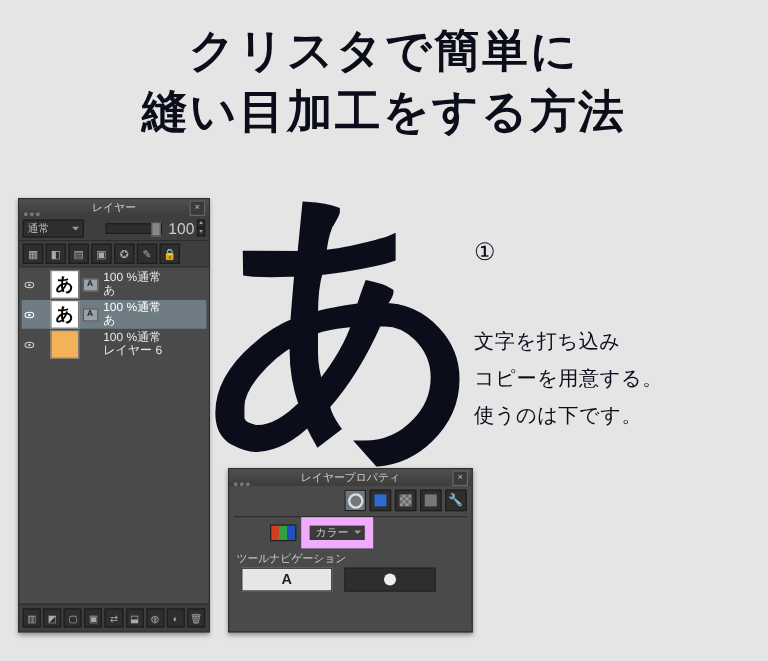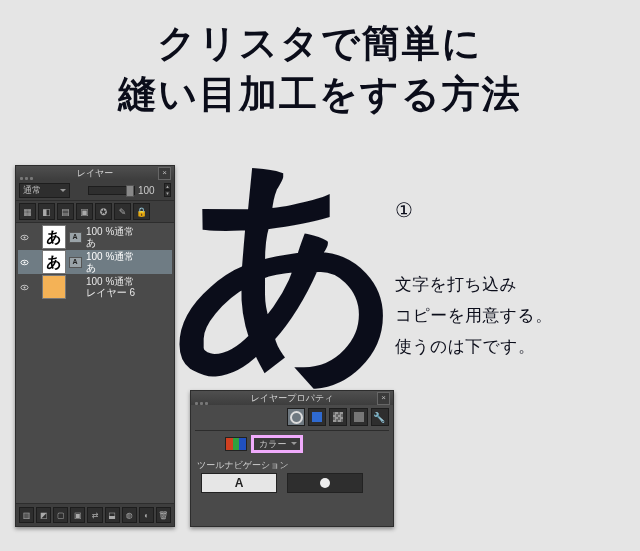--- a/index.html
+++ b/index.html
@@ -34,21 +34,21 @@
     background:#3e3e3e;border-bottom:1px solid #2d2d2d;}
   .blend-dd{flex:0 0 46px;height:13px;background:#2e2e2e;border:1px solid #1d1d1d;
     padding-left:3px;line-height:12px;font-size:9px;color:#bbb;margin-right:18px;
     position:relative;}
   .blend-dd:after{content:"";position:absolute;right:3px;top:5px;border:3px solid
     transparent;border-top-color:#999;}
   .opacity-slider{flex:1;height:7px;background:#2e2e2e;border:1px solid #1d1d1d;
     position:relative;margin-right:3px;}
   .opacity-slider .knob{position:absolute;right:0;top:-2px;width:6px;height:10px;
     background:#888;border:1px solid #555;}
-  .opacity-val{flex:0 0 24px;font-size:10px;color:#ccc;text-align:left;}
+  .opacity-val{flex:0 0 24px;font-size:13px;color:#ccc;text-align:right;}
   .opacity-spin{width:7px;margin-left:2px;}
   .opacity-spin div{height:5px;background:#2e2e2e;border:1px solid #1d1d1d;
     font-size:5px;line-height:4px;text-align:center;color:#aaa;}
   .lp-toolbar2{display:flex;gap:2px;padding:2px 3px;background:#3e3e3e;
     border-bottom:1px solid #2d2d2d;}
   .tb-ico{width:15px;height:15px;background:#2e2e2e;border:1px solid #1d1d1d;
     display:flex;align-items:center;justify-content:center;font-size:9px;color:#aaa;}
   .lp-list{padding:2px 2px;background:#4a4a4a;min-height:120px;}
   .layer-row{display:flex;align-items:center;height:24px;margin-bottom:1px;}
   .layer-row.selected{background:#6f7c84;}
@@ -85,21 +85,21 @@
   .fx-btn .sq-blue{width:10px;height:10px;background:#2f6ad0;}
   .fx-btn .sq-check{width:10px;height:10px;
     background:repeating-conic-gradient(#999 0 25%,#666 0 50%) 0 0/5px 5px;}
   .fx-btn .sq-solid{width:10px;height:10px;background:#777;}
   .wrench{width:16px;height:16px;border:1px solid #1d1d1d;background:#2e2e2e;
     display:flex;align-items:center;justify-content:center;color:#bbb;font-size:10px;}
   .hr{height:1px;background:#2c2c2c;margin:2px 0 4px 0;}
   .color-chip{width:20px;height:12px;
     background:linear-gradient(90deg,#d04020 0 33%,#30a040 0 66%,#2050c0 0);
     margin:0 4px 0 30px;border:1px solid #222;}
-  .color-dd{height:12px;padding:0 14px 0 5px;border:3px solid #f0abfc;
+  .color-dd{height:12px;padding:0 14px 0 5px;border:7px solid #f0abfc;
     background:#3a3a3a;font-size:9px;line-height:12px;color:#ccc;position:relative;}
   .color-dd:after{content:"";position:absolute;right:3px;top:4px;border:3px solid
     transparent;border-top-color:#999;}
   .nav-btn{height:18px;border:1px solid #222;background:#e6e6e6;
     display:flex;align-items:center;justify-content:center;font-weight:700;
     color:#222;}
   .nav-btn.A{width:74px;font-size:12px;margin-left:6px;}
   .nav-btn.dark{width:74px;background:#2e2e2e;margin-left:10px;}
   .nav-btn.dark .dot{width:10px;height:10px;border-radius:50%;background:#eee;}
 </style>

